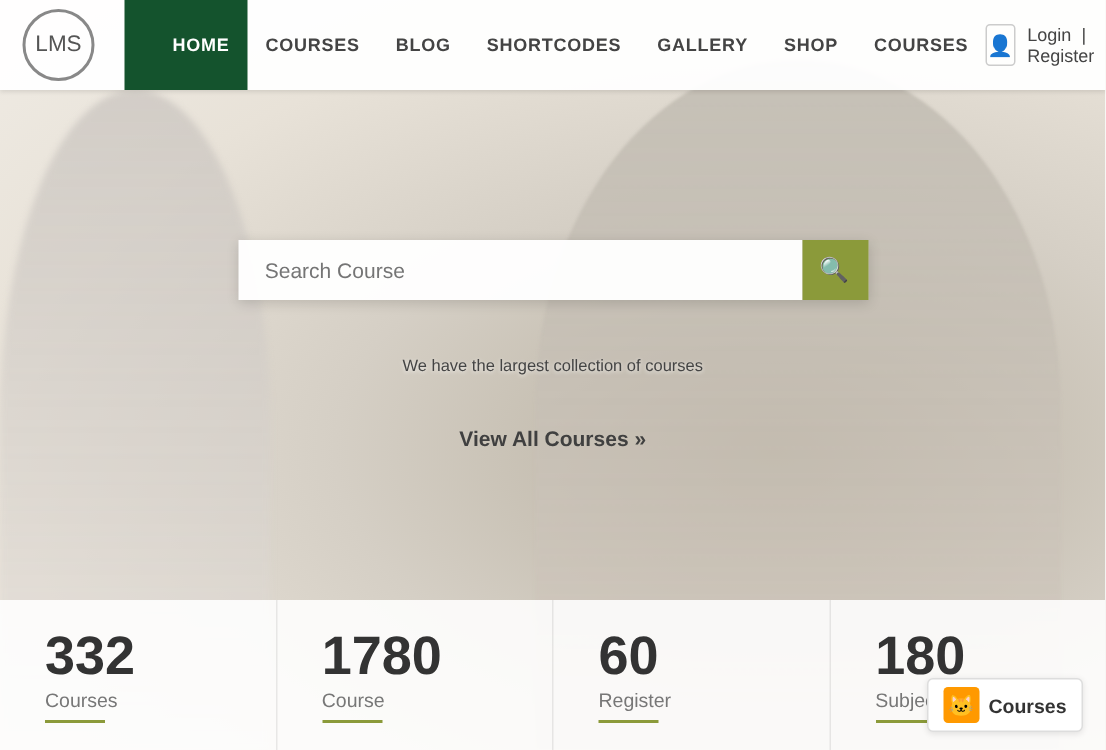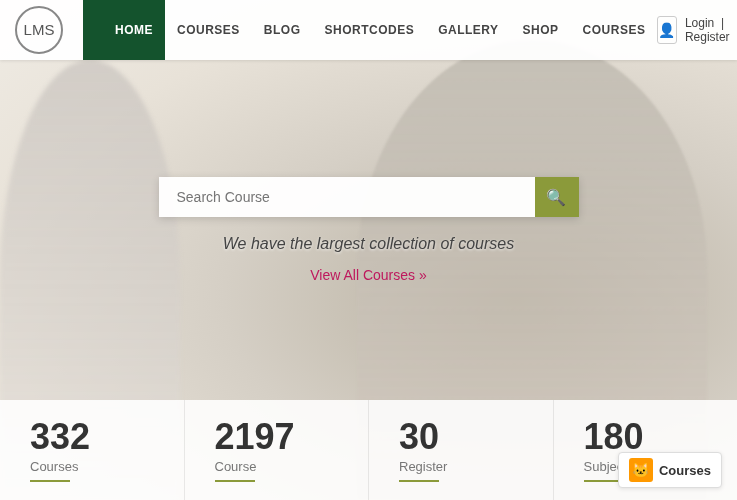--- a/index.html
+++ b/index.html
@@ -135,20 +135,21 @@
     
     .hero {
       position: relative;
       z-index: 5;
       display: flex;
       flex-direction: column;
       align-items: center;
       justify-content: center;
       height: 340px;
       padding: 20px;
+      gap: 20px;
     }
 
     .search-bar {
       display: flex;
       width: 420px;
       margin-bottom: 18px;
       box-shadow: 0 2px 8px rgba(0,0,0,0.15);
     }
 
     .search-input {
@@ -167,32 +168,31 @@
       border: none;
       cursor: pointer;
       display: flex;
       align-items: center;
       justify-content: center;
       color: #fff;
       font-size: 16px;
     }
 
     .hero-subtitle {
-      font-size: 16px;
+      font-size: 11px;
       color: #444;
-      font-style: italic;
       margin-bottom: 14px;
       text-shadow: 0 1px 3px rgba(255,255,255,0.8);
     }
 
     .hero-link {
       font-size: 14px;
-      color: #be185d;
+      color: #404040;
       text-decoration: none;
-      font-weight: 400;
+      font-weight: 700;
     }
 
     .hero-link::after {
       content: ' »';
     }
 
     
     .stats-bar {
       position: relative;
       z-index: 10;
@@ -325,25 +325,25 @@
   <p class="hero-subtitle">We have the largest collection of courses</p>
   <a href="#" class="hero-link">View All Courses</a>
 </div>
 
 <div class="stats-bar" id="stats-container">
 <div class="stat-item">
       <div class="stat-number">332</div>
       <div class="stat-label">Courses</div>
     </div>
     <div class="stat-item">
-      <div class="stat-number">2197</div>
+      <div class="stat-number">1780</div>
       <div class="stat-label">Course</div>
     </div>
     <div class="stat-item">
-      <div class="stat-number">30</div>
+      <div class="stat-number">60</div>
       <div class="stat-label">Register</div>
     </div>
     <div class="stat-item">
       <div class="stat-number">180</div>
       <div class="stat-label">Subjects</div>
     </div>
   </div>
 
 <div class="formget-badge">
   <div class="formget-mascot">🐱</div>

